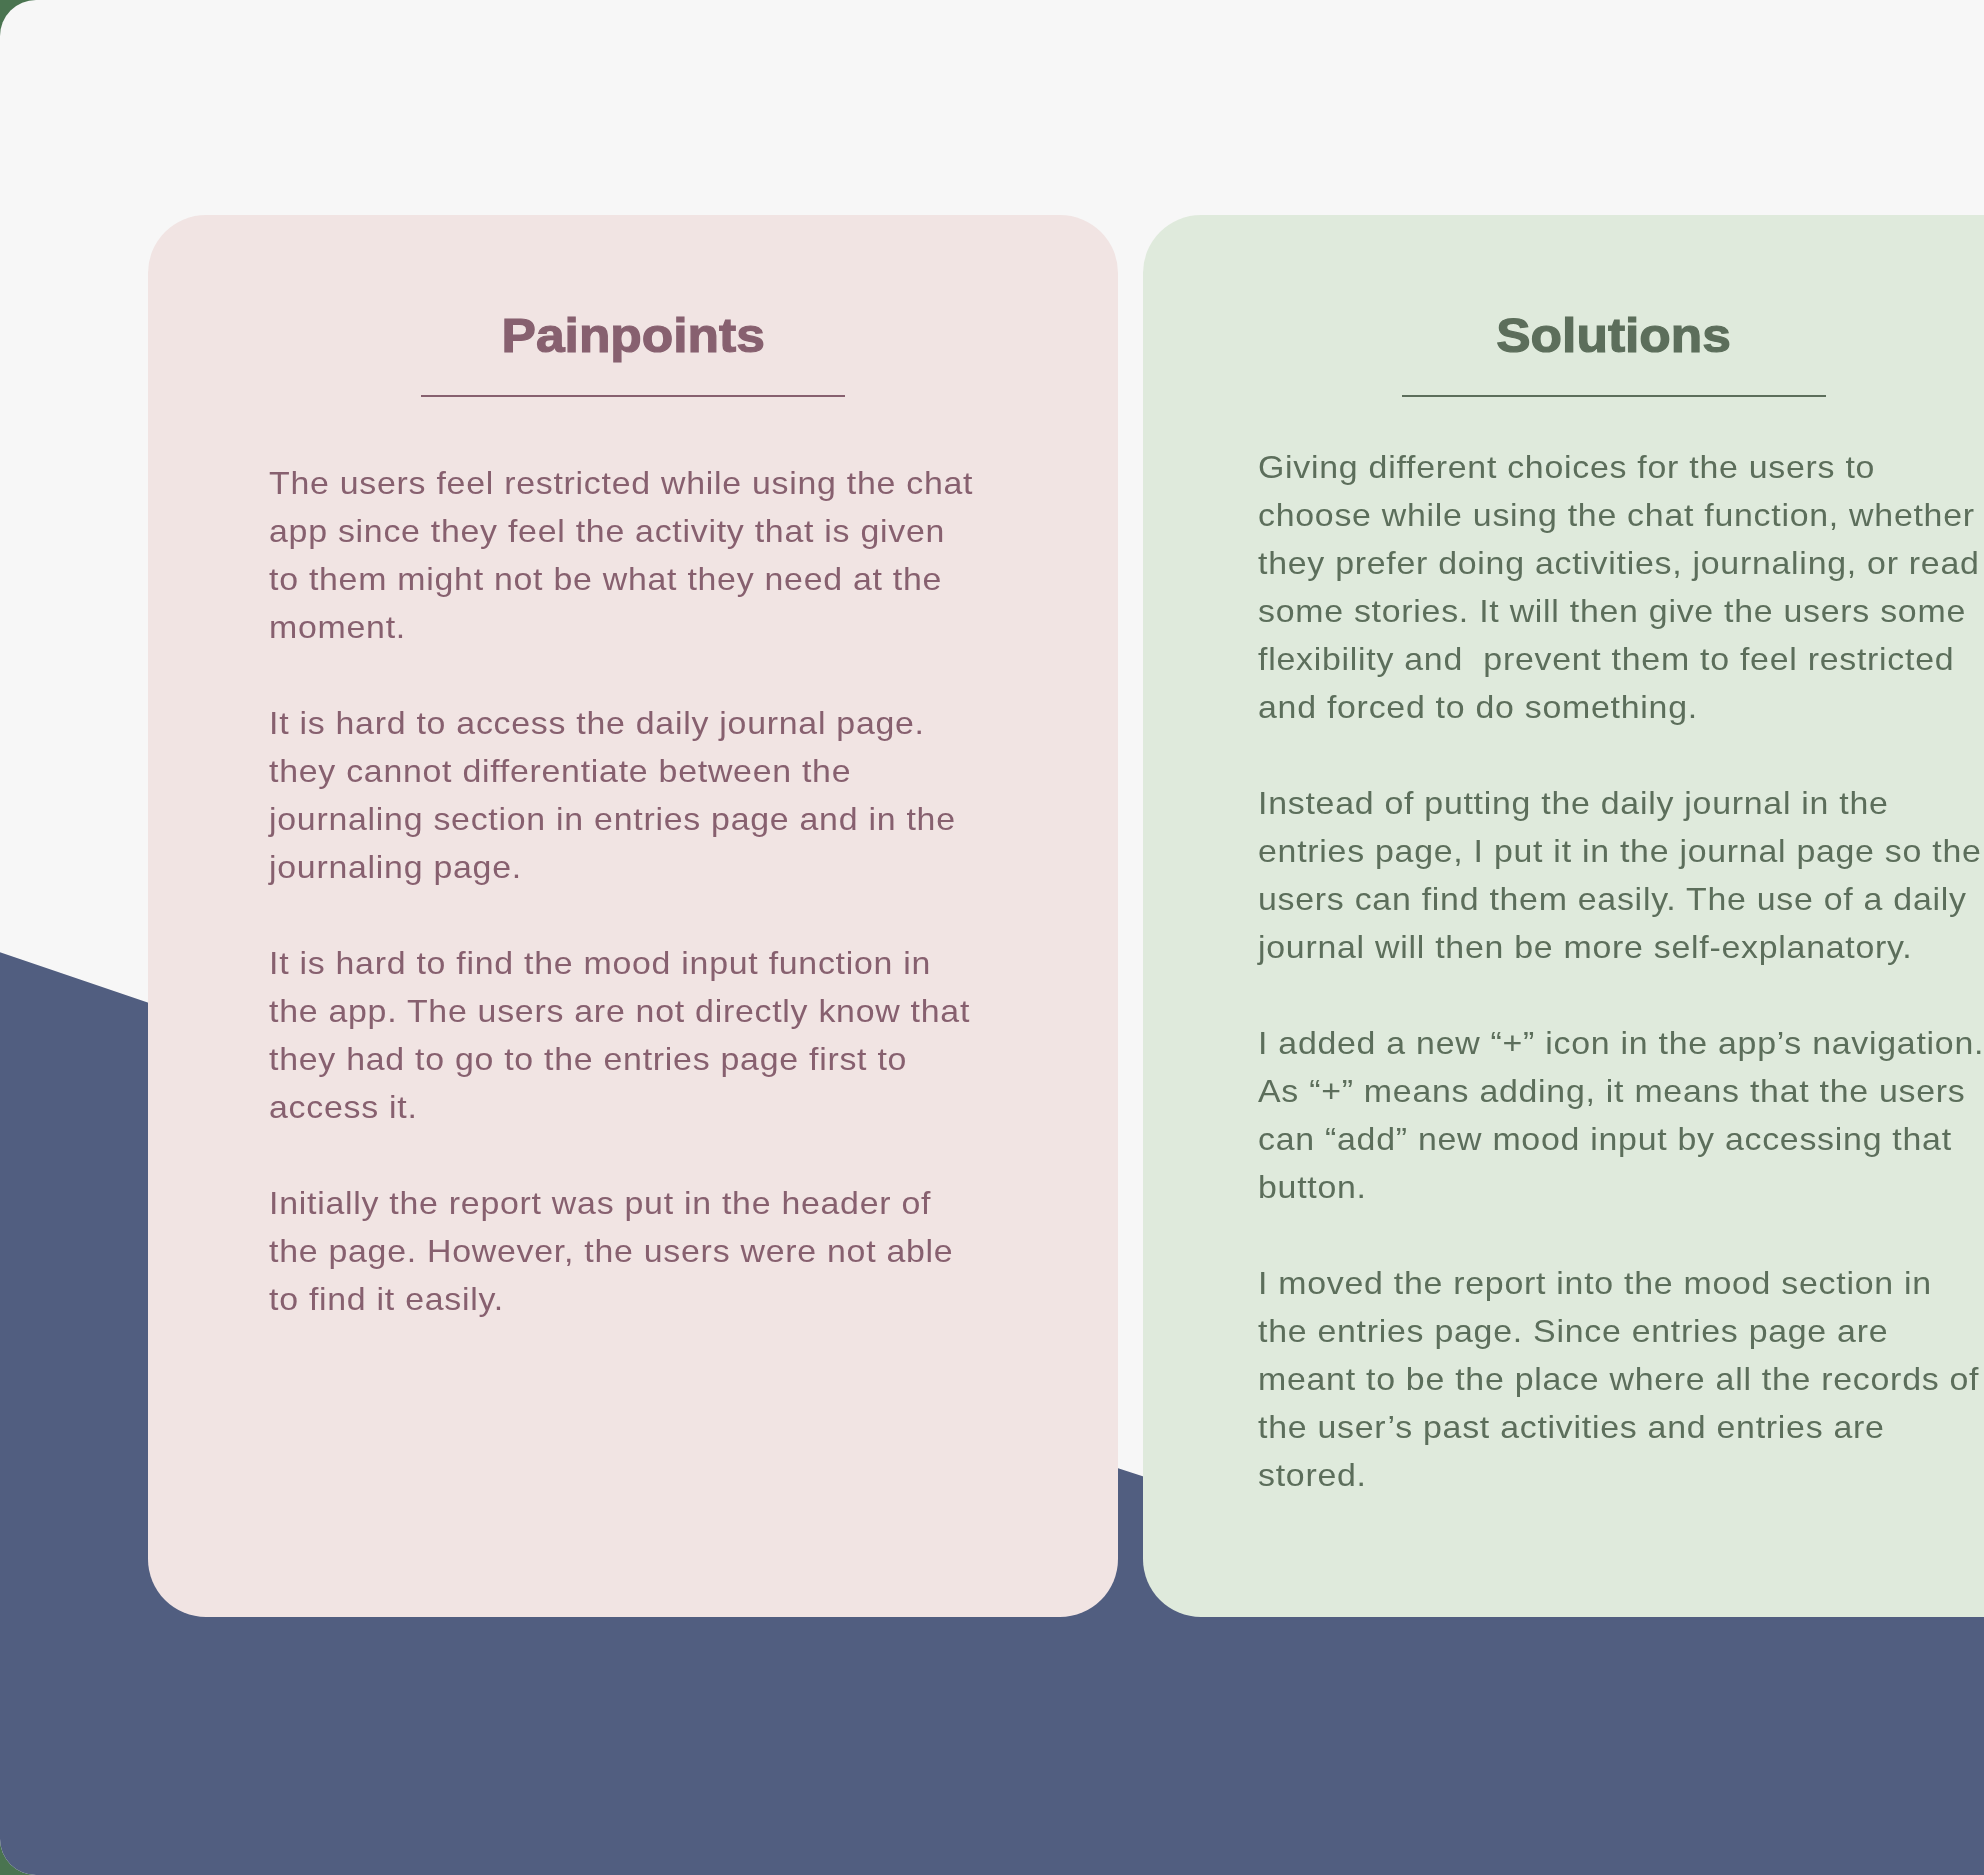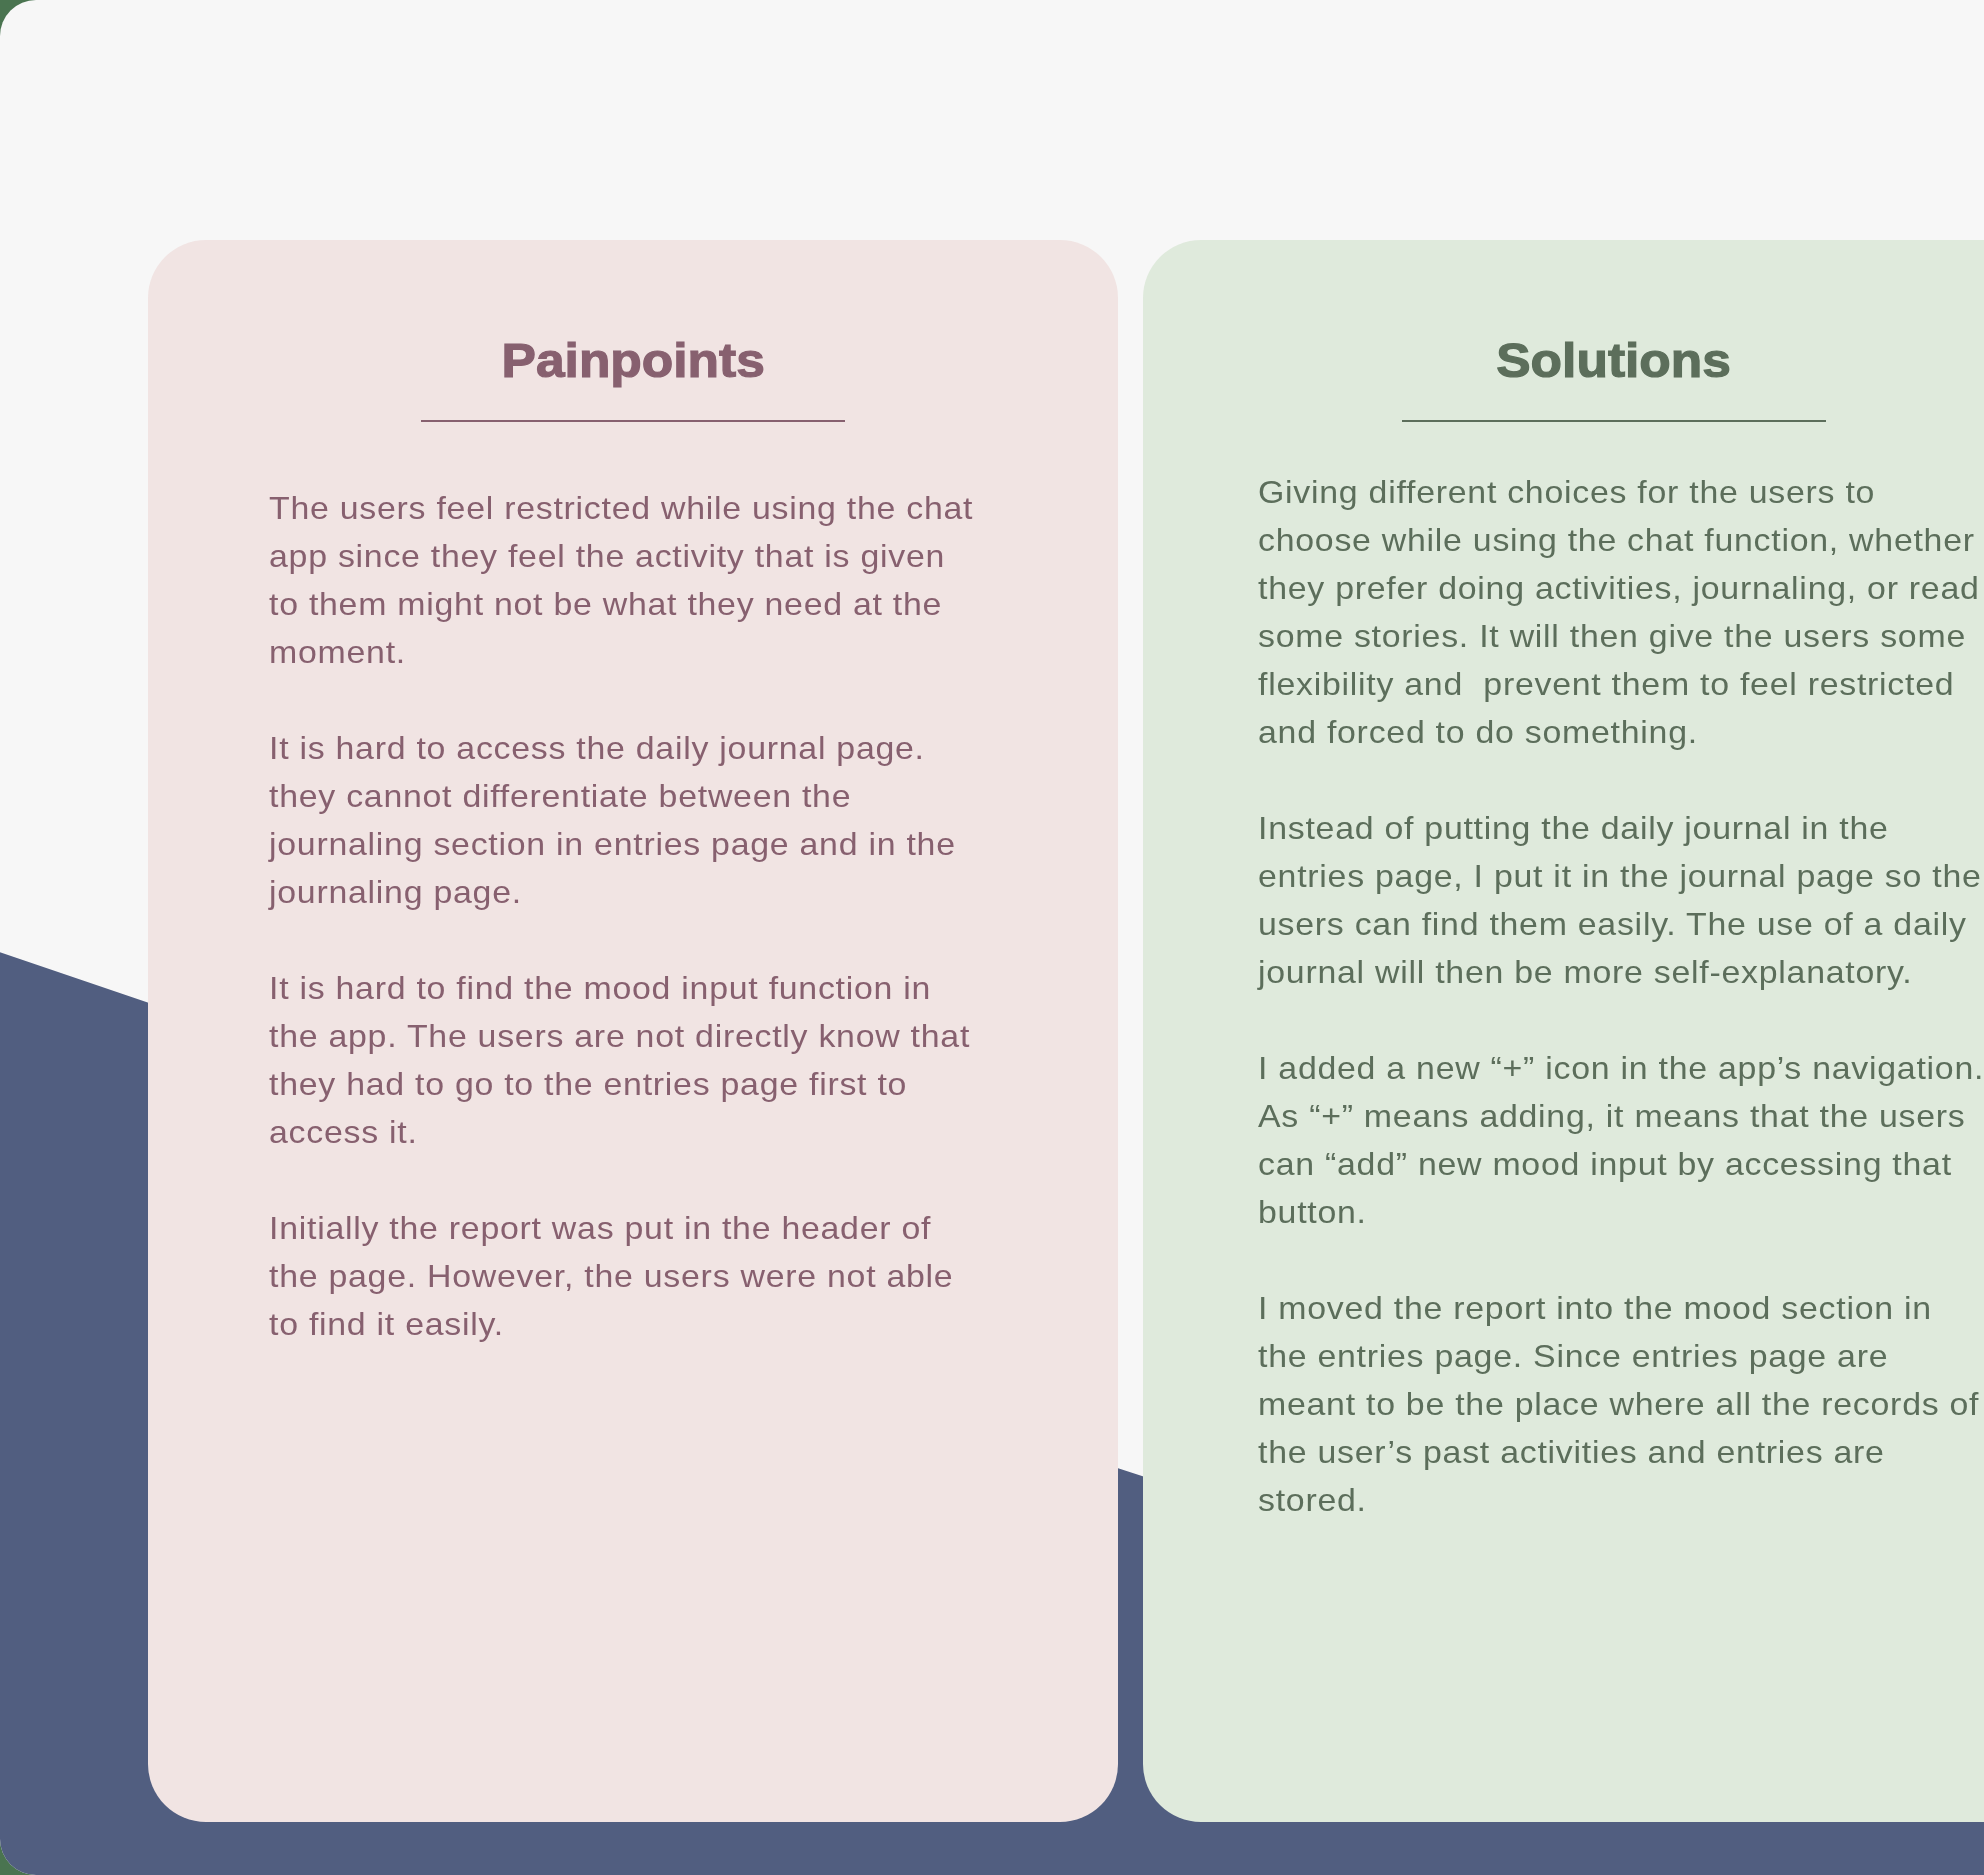--- a/index.html
+++ b/index.html
@@ -13,22 +13,22 @@
   #page{
     position:absolute; left:0; top:0; width:2287px; height:1875px;
     background:#F7F7F7;
     border-radius:36px;
     overflow:hidden;
   }
   #navy{ position:absolute; left:0; top:0; width:2287px; height:1875px; z-index:1; }
 
   .card{
     position:absolute;
-    top:240px;
-    height:1582px;
+    top:215px;
+    height:1402px;
     border-radius:58px;
     z-index:2;
     box-sizing:border-box;
   }
   #card-painpoints{ left:148px; width:970px; background:#F1E4E3; }
   #card-solutions { left:1143px; width:970px; background:#DFEADC; }
 
   .card-title{
     position:absolute; left:0; right:0;
     text-align:center;

